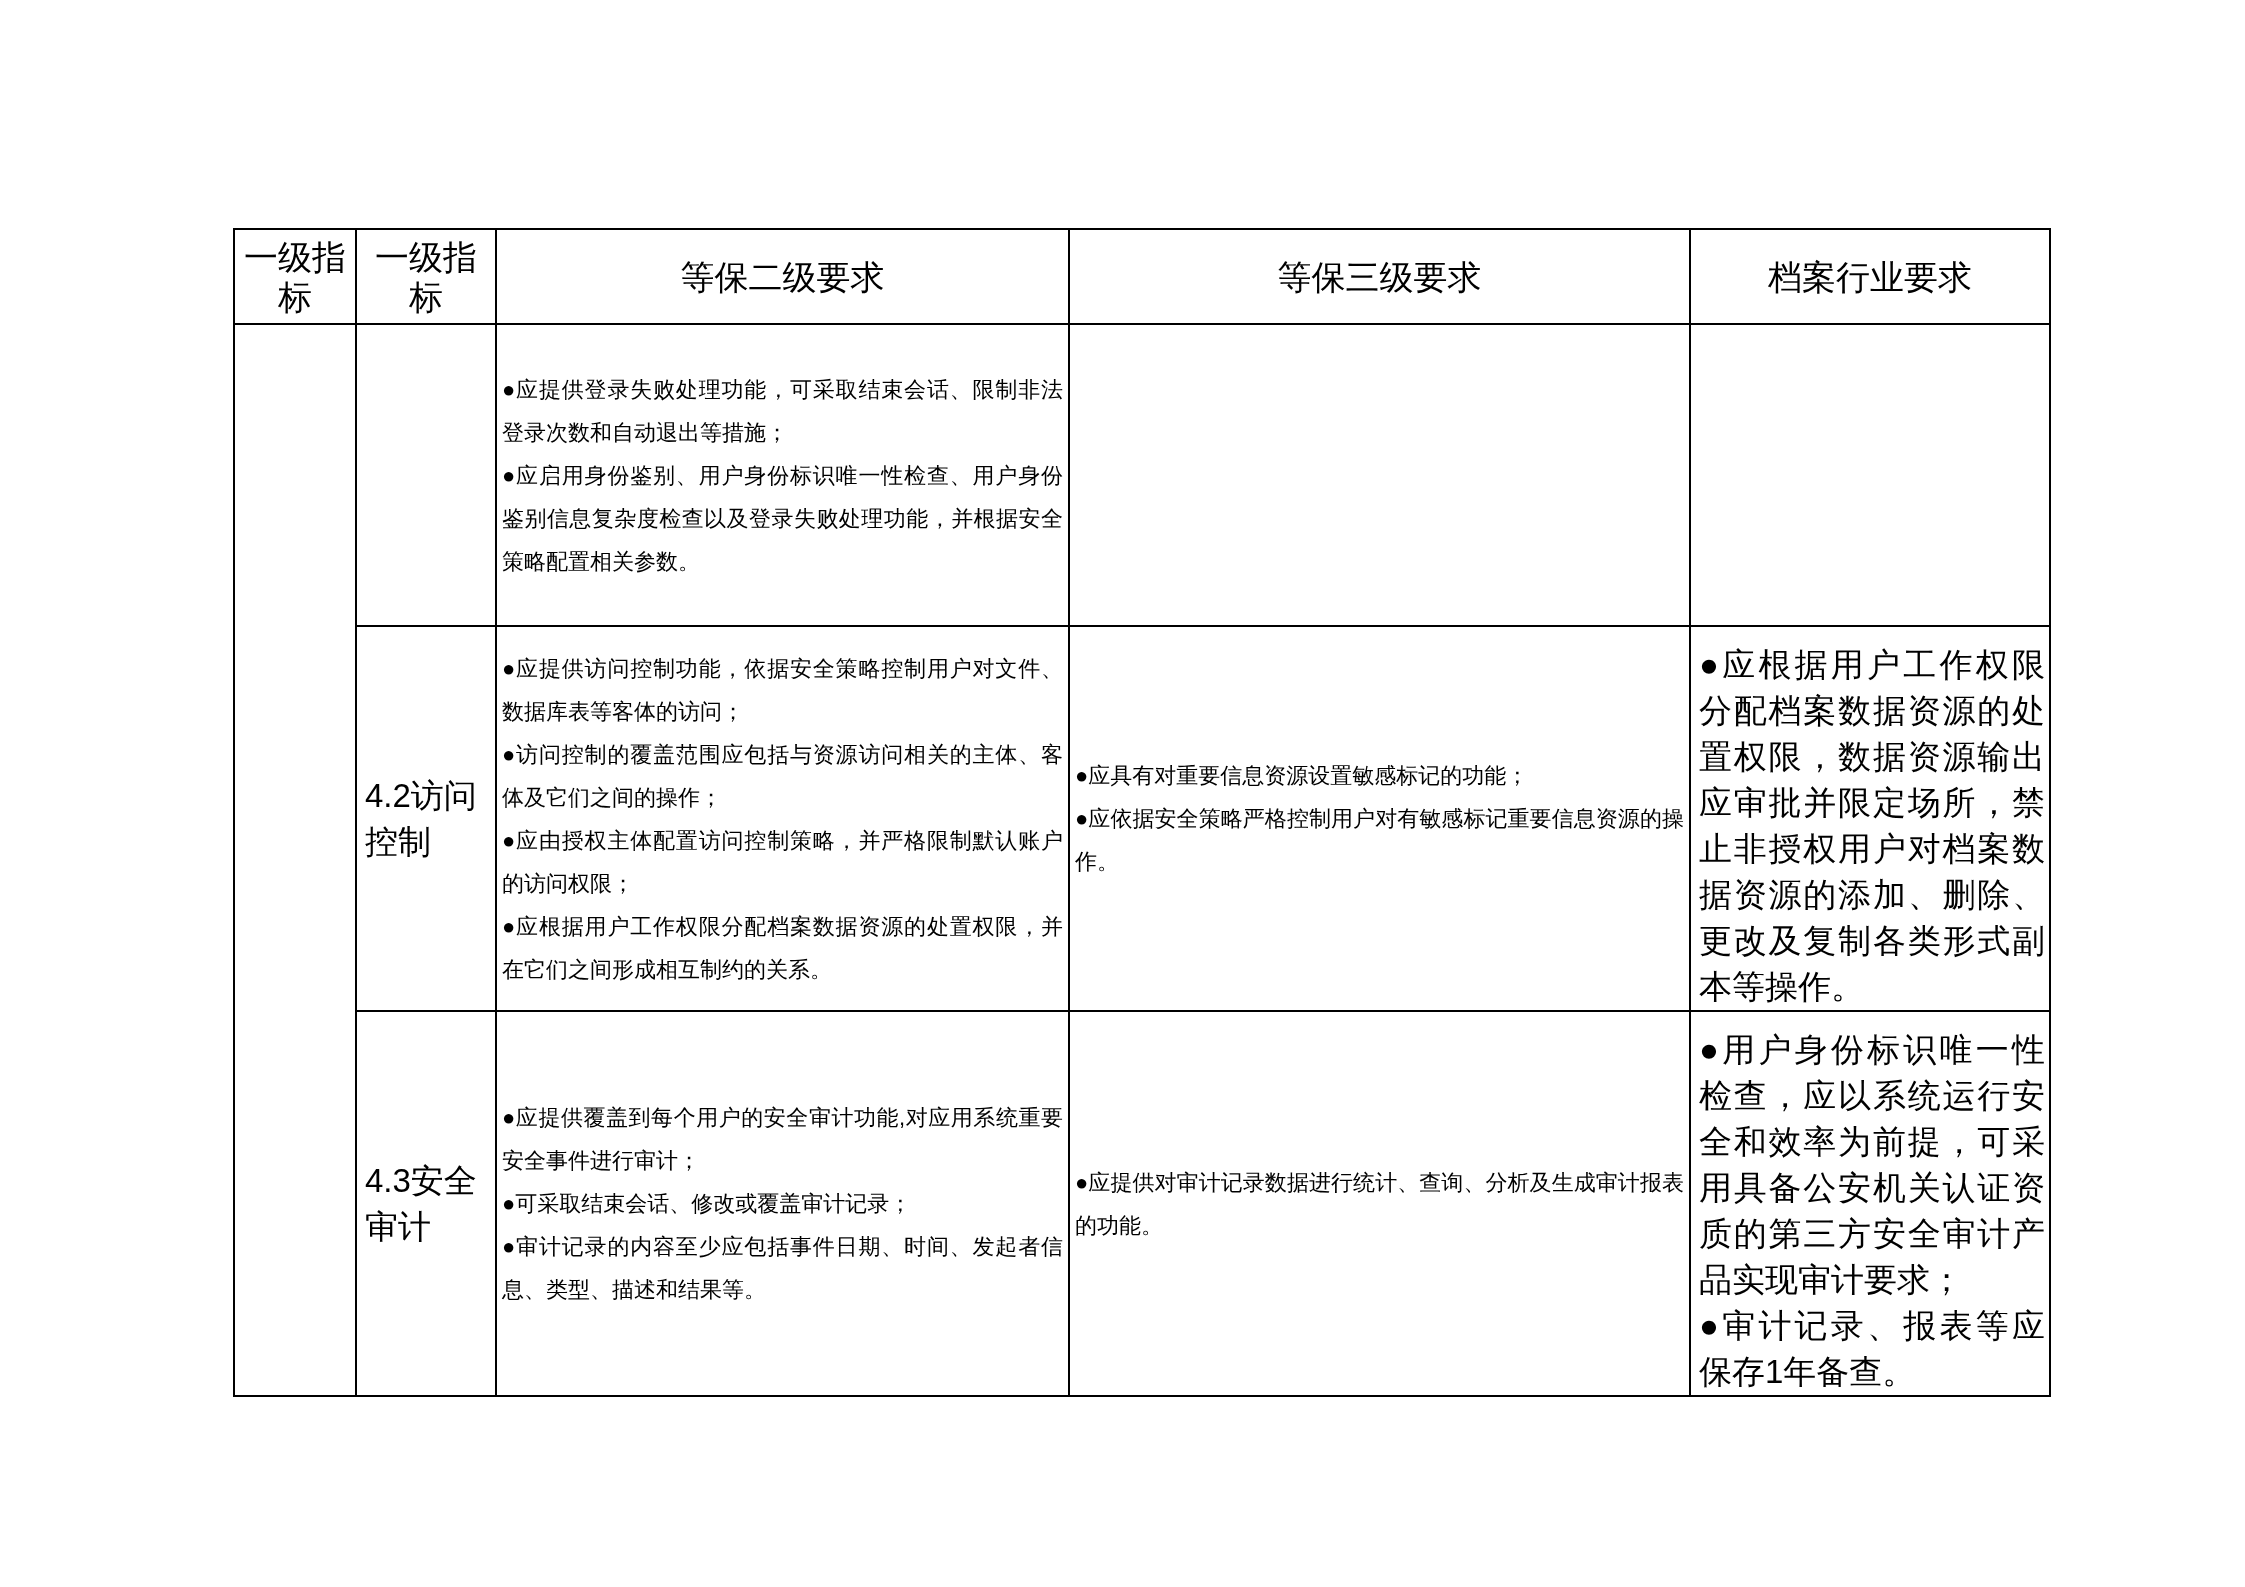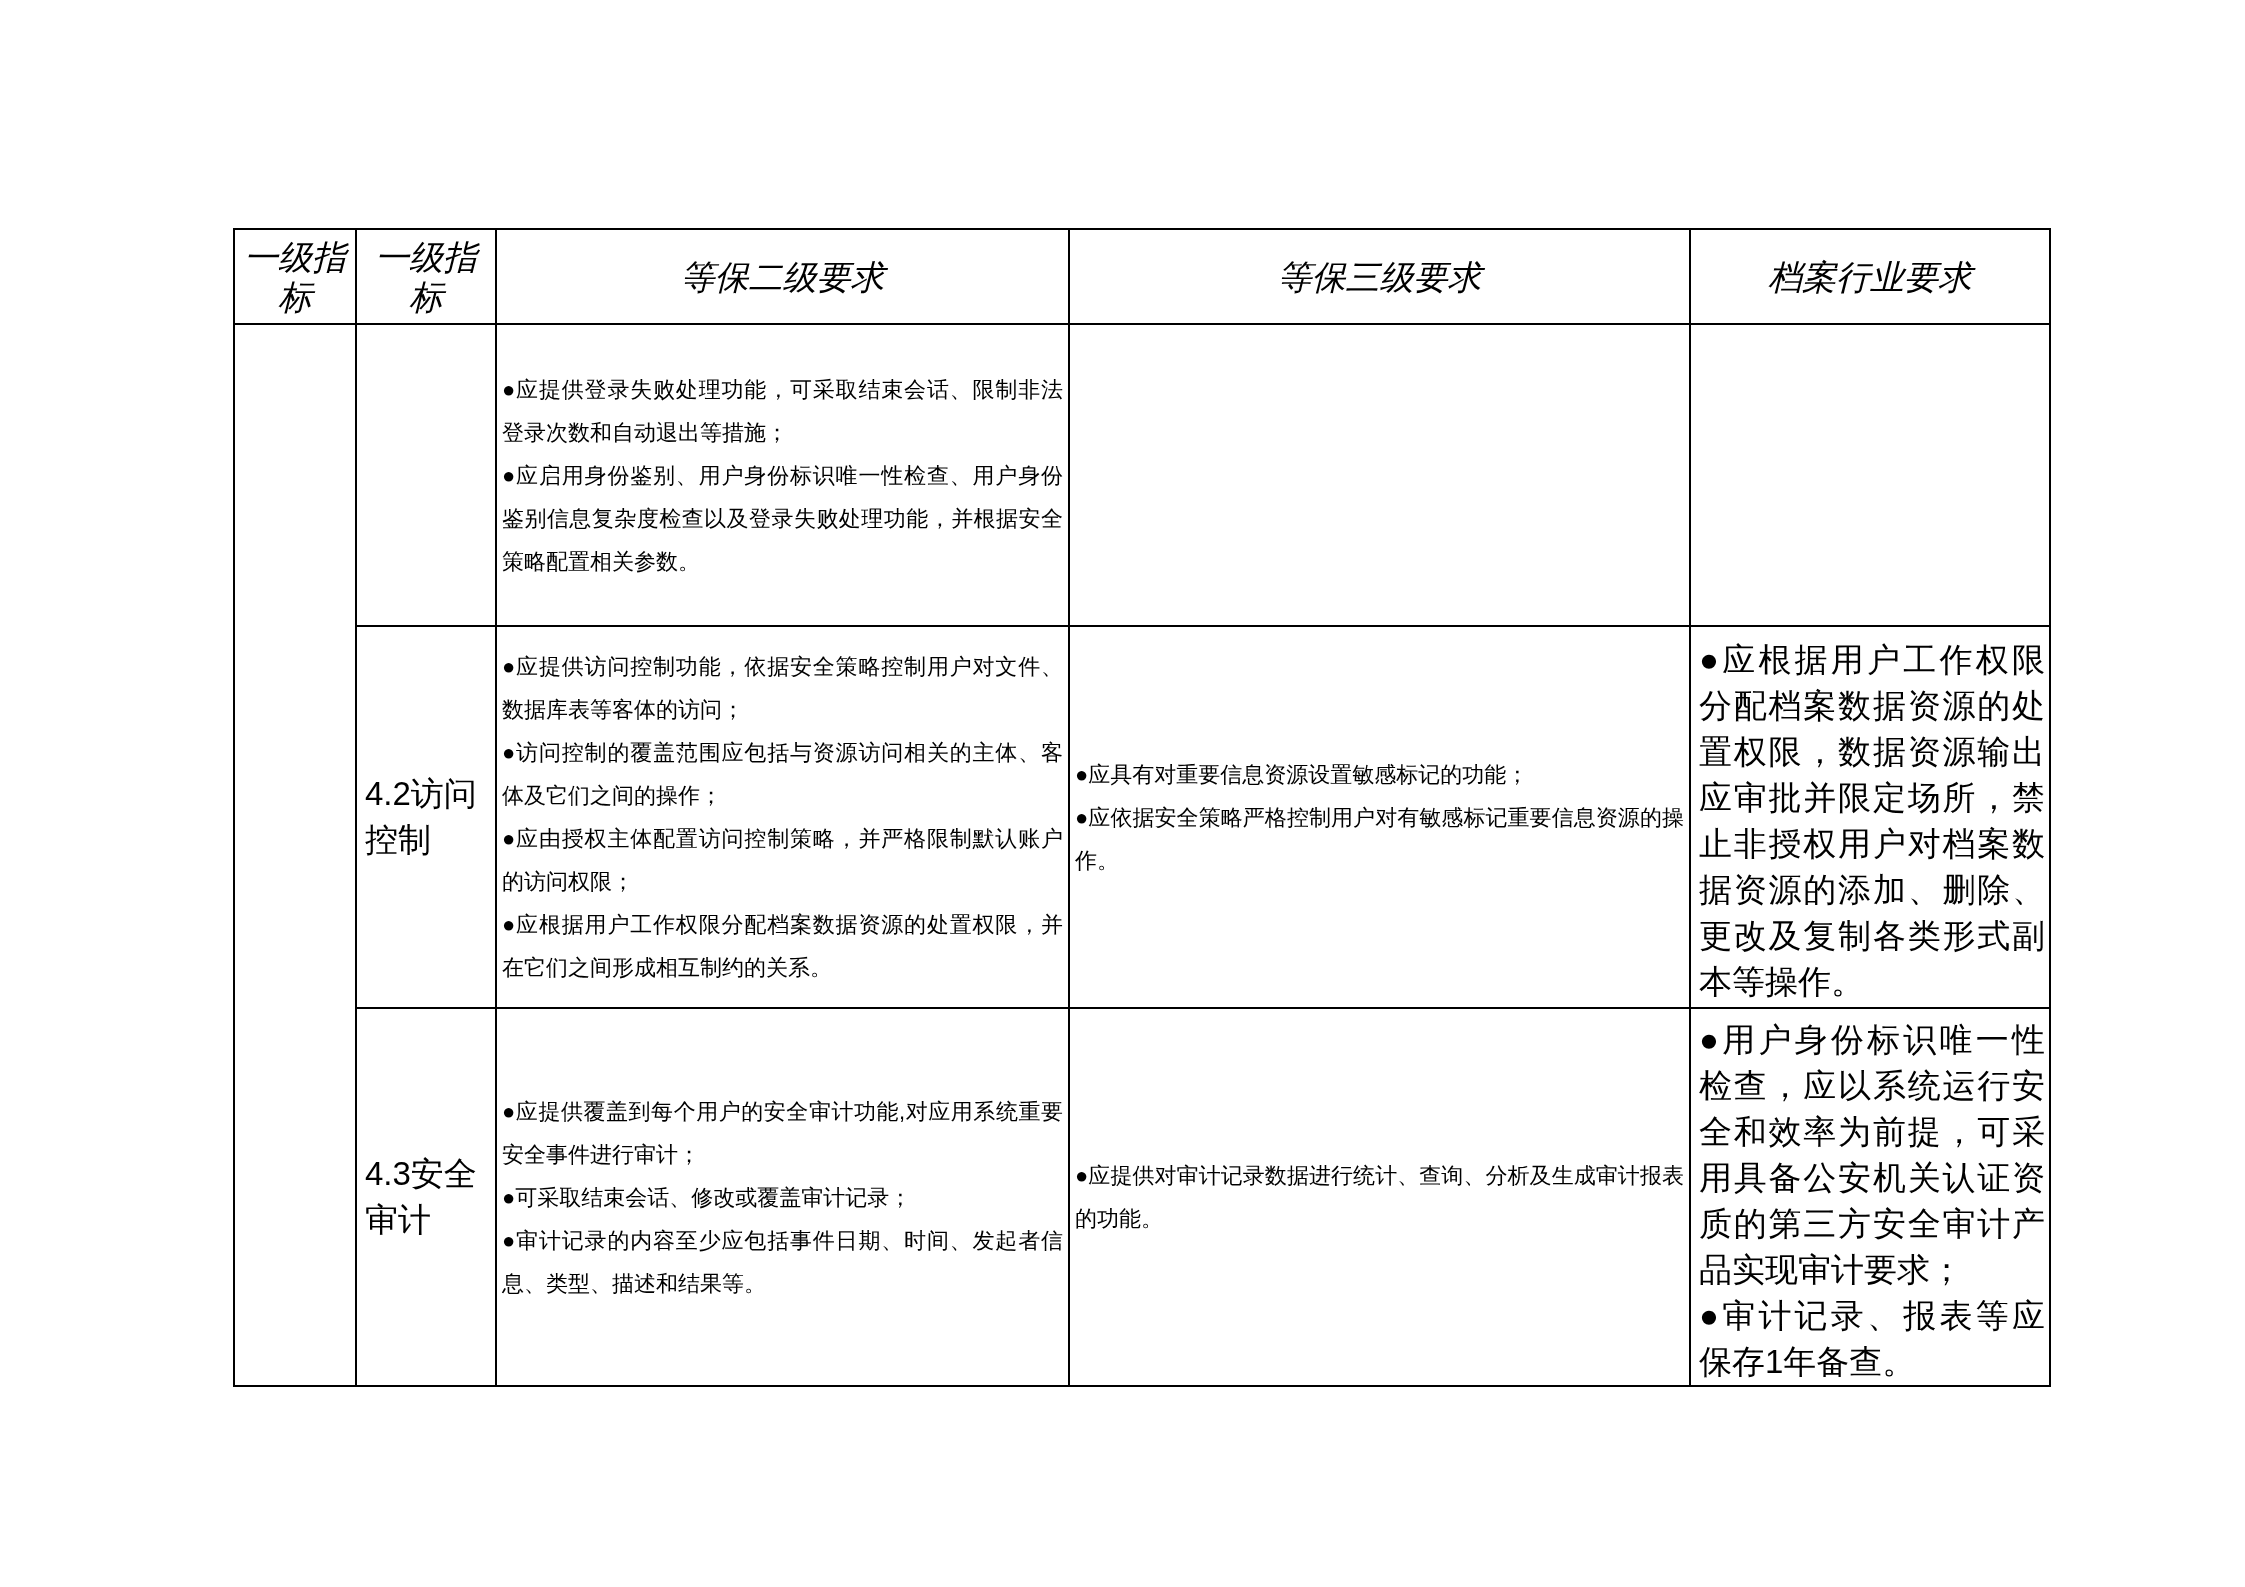--- a/index.html
+++ b/index.html
@@ -29,37 +29,37 @@
     box-sizing: border-box;
   }
   .doc-table th {
     font-weight: normal;
     font-size: 34px;
     line-height: 40px;
     text-align: center;
     vertical-align: middle;
     padding: 0 2px;
   }
-  tr.header-row { height: 95px; font-style: italic; }
+  tr.header-row { height: 95px; }
   tr.row-1 { height: 302px; }
   tr.row-2 { height: 382px; }
   tr.row-3 { height: 348px; }
 
   td.cell-body {
     font-size: 22px;
     line-height: 43px;
     vertical-align: middle;
     text-align: justify;
     text-justify: inter-ideograph;
     padding: 0 5px;
   }
   td.cell-narrow {
     font-size: 33px;
     line-height: 46px;
-    padding: 8px 4px 0 8px;
+    padding: 15px 4px 0 8px;
   }
   td.cell-level2 {
     font-size: 33px;
     line-height: 46px;
     vertical-align: middle;
     text-align: left;
     padding: 0 4px 0 8px;
   }
   p.bullet {
     margin: 0;

